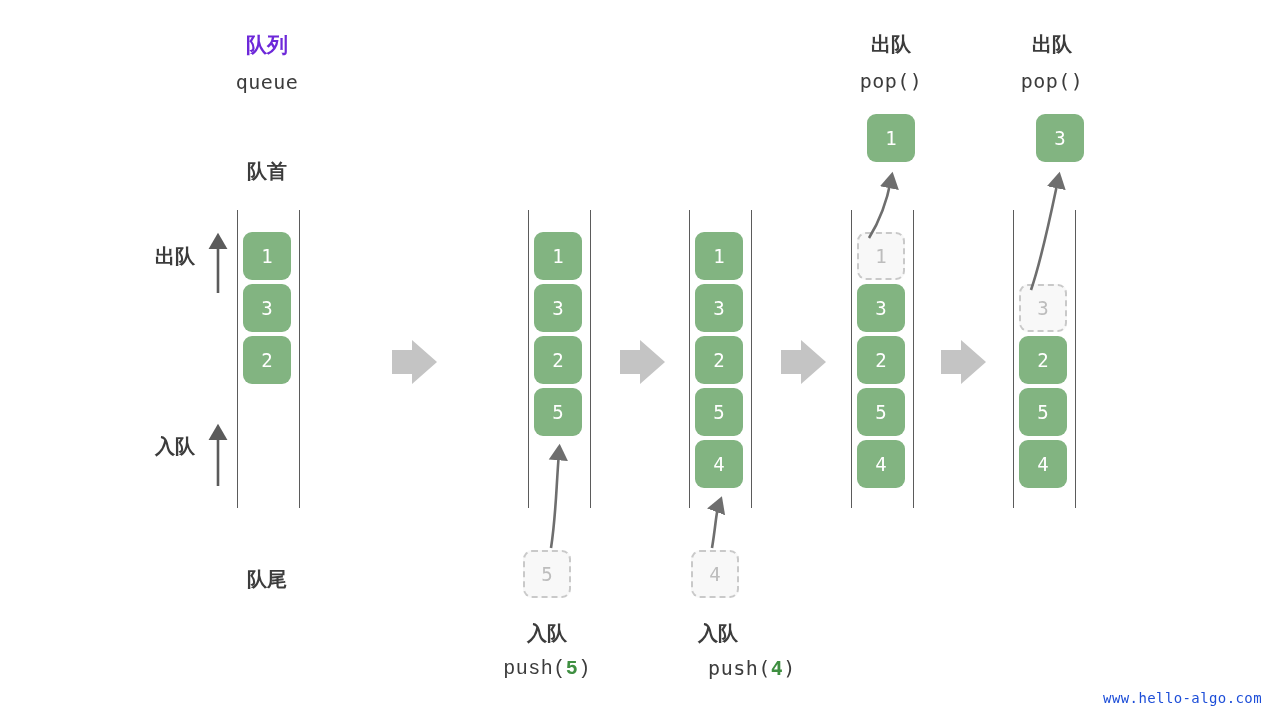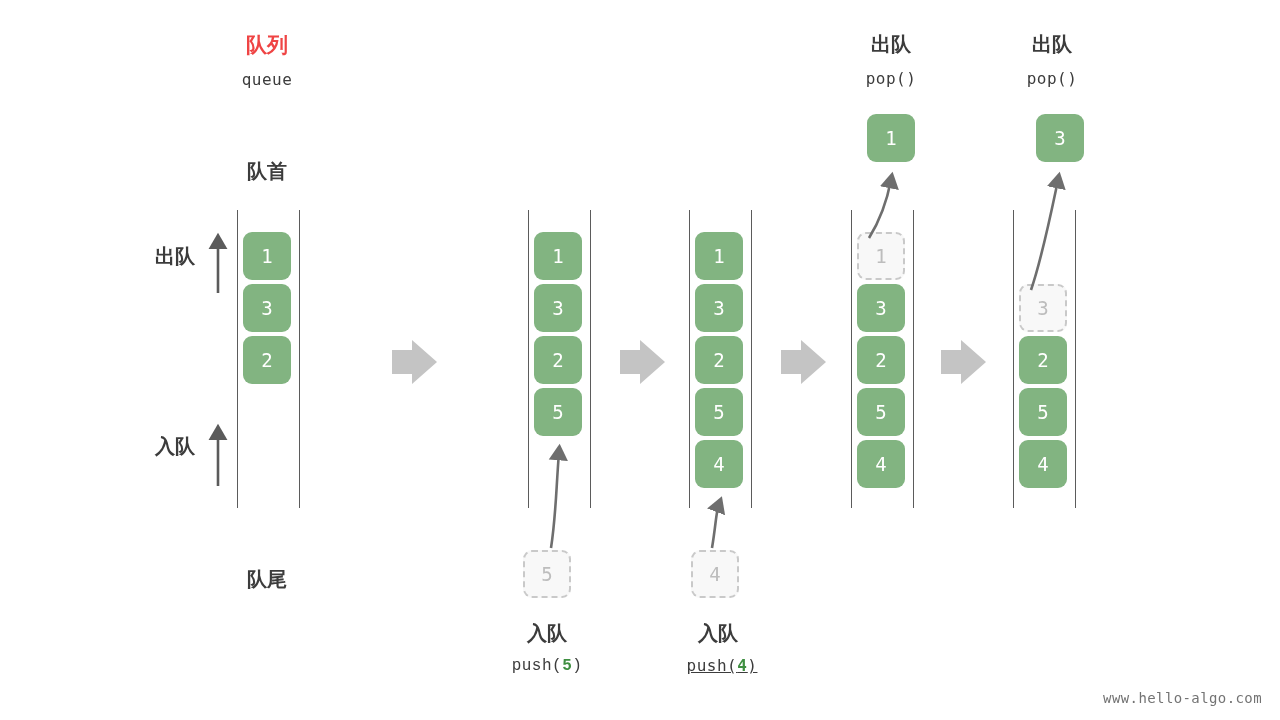--- a/index.html
+++ b/index.html
@@ -29,29 +29,29 @@
     line-height: 1.18;
   }
   .lbl-cn {
     font-family: "Liberation Sans", "DejaVu Sans", sans-serif;
     font-weight: bold;
     font-size: 20px;
     color: #3c3c3c;
   }
   .lbl-mono {
     font-family: "DejaVu Sans Mono", "Liberation Mono", monospace;
-    font-size: 16px;
+    font-size: 20px;
     color: #3c3c3c;
     letter-spacing: 0.5px;
   }
   .title-cn {
     font-family: "Liberation Sans", "DejaVu Sans", sans-serif;
     font-weight: bold;
     font-size: 21px;
-    color: #ef4444;
+    color: #6d28d9;
   }
   .accent-num {
     color: #3f8f41;
     font-weight: bold;
   }
 
   
   .rail {
     position: absolute;
     width: 1px;
@@ -90,21 +90,21 @@
     pointer-events: none;
   }
 
   
   .watermark {
     position: absolute;
     right: 18px;
     bottom: 14px;
     font-family: "DejaVu Sans Mono", "Liberation Mono", monospace;
     font-size: 14px;
-    color: #737373;
+    color: #1d4ed8;
     letter-spacing: 0.4px;
   }
 </style>
 </head>
 <body>
 
 <div class="stage">
 
   <div class="lbl title-cn" style="left:227px; top:33px; width:80px;">队列</div>
   <div class="lbl lbl-mono" style="left:207px; top:71px; width:120px;">queue</div>
@@ -140,21 +140,21 @@
 
   <div class="cell cell-filled" style="left:695px; top:232px;">1</div>
   <div class="cell cell-filled" style="left:695px; top:284px;">3</div>
   <div class="cell cell-filled" style="left:695px; top:336px;">2</div>
   <div class="cell cell-filled" style="left:695px; top:388px;">5</div>
   <div class="cell cell-filled" style="left:695px; top:440px;">4</div>
 
   <div class="cell cell-ghost" style="left:691px; top:550px;">4</div>
 
   <div class="lbl lbl-cn" style="left:678px; top:622px; width:80px;">入队</div>
-  <div class="lbl lbl-mono" style="left:662px; top:657px; width:120px;text-decoration:underline;"><span>push(</span><span class="accent-num">4</span><span>)</span></div>
+  <div class="lbl lbl-mono" style="left:692px; top:657px; width:120px;"><span>push(</span><span class="accent-num">4</span><span>)</span></div>
 
   <div class="lbl lbl-cn" style="left:851px; top:33px; width:80px;">出队</div>
   <div class="lbl lbl-mono" style="left:831px; top:70px; width:120px;">pop()</div>
 
   <div class="cell cell-filled" style="left:867px; top:114px;">1</div>
 
   <div class="rail" style="left:851px; top:210px; height:298px;"></div>
   <div class="rail" style="left:913px; top:210px; height:298px;"></div>
 
   <div class="cell cell-ghost" style="left:857px; top:232px;">1</div>

